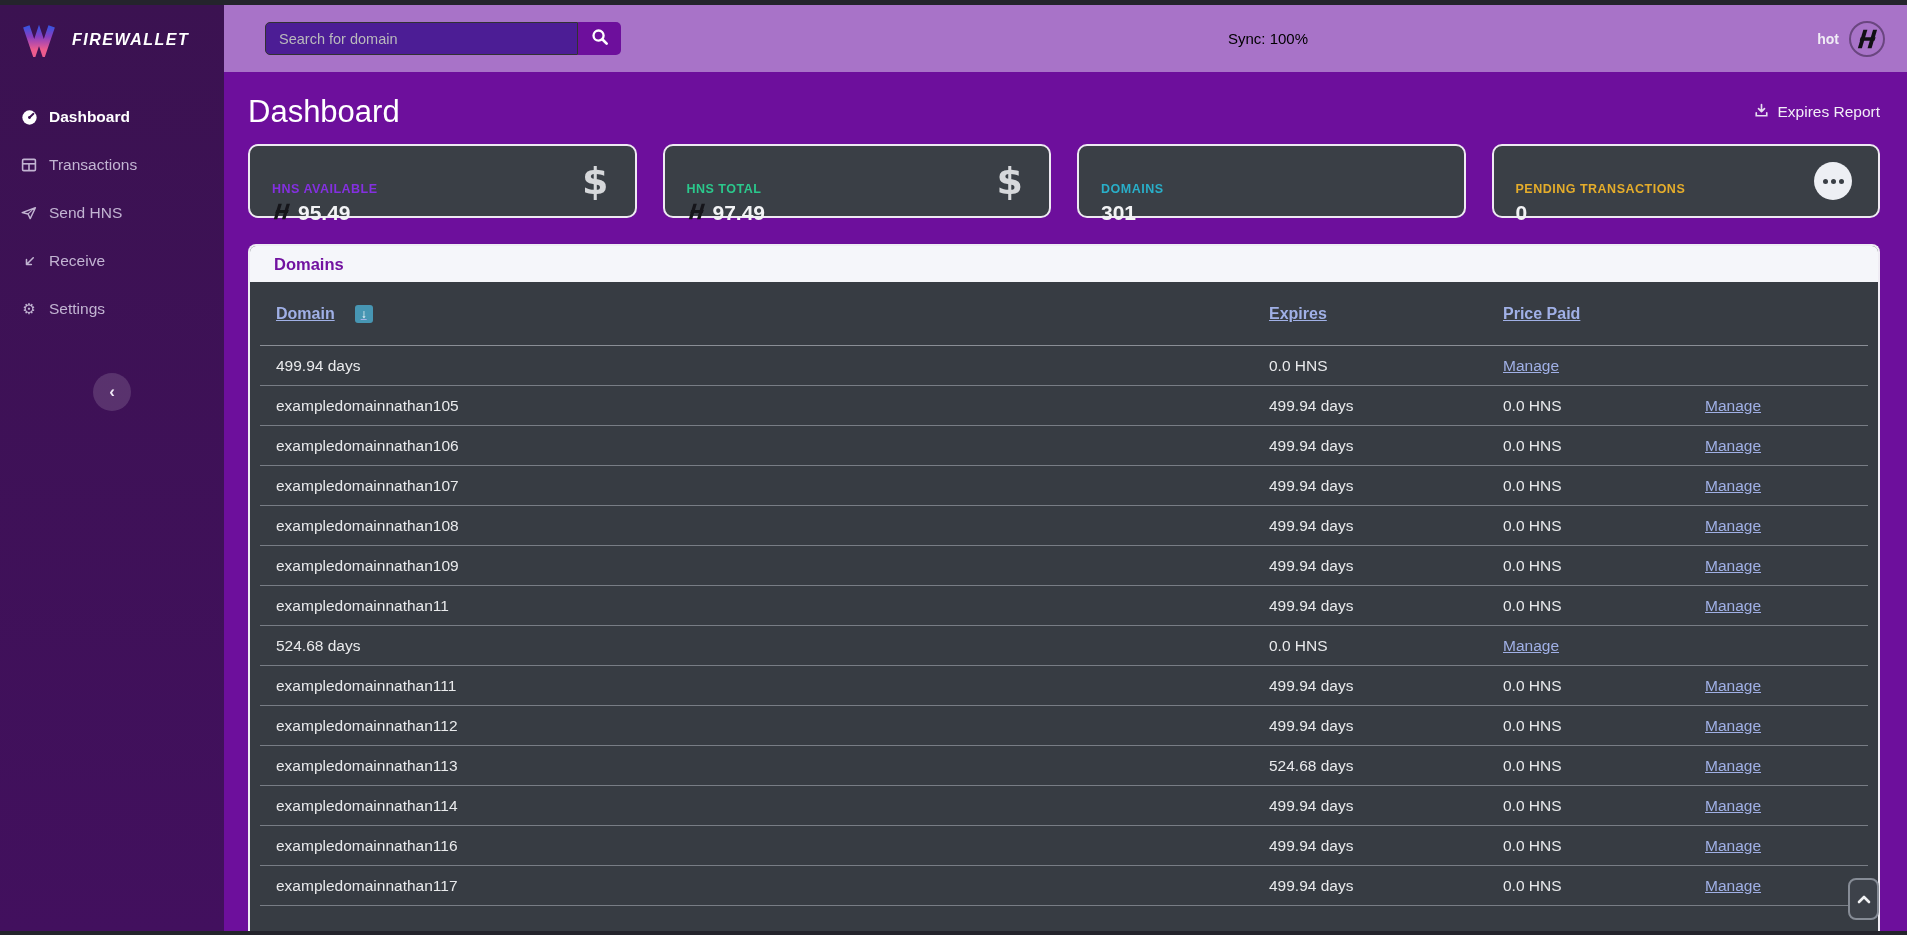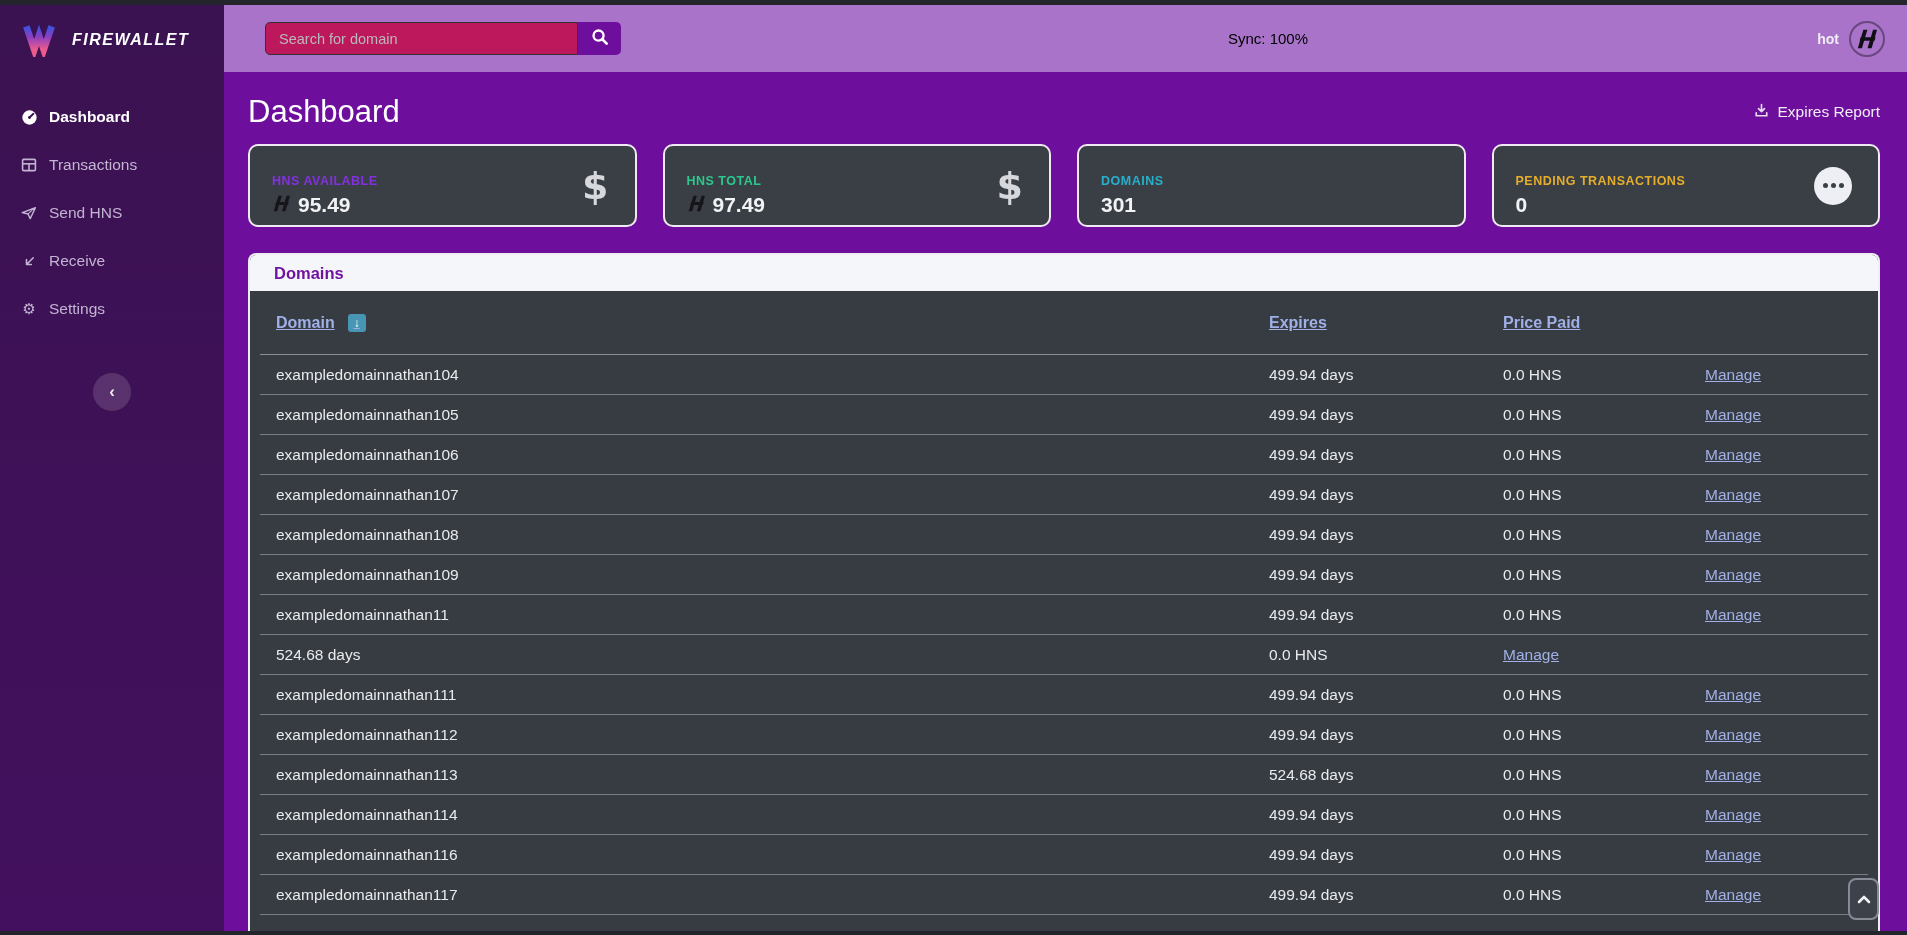--- a/index.html
+++ b/index.html
@@ -21,62 +21,62 @@
   .nav-item.active { color:#ffffff; font-weight:bold; }
   .nav-icon { width:18px; display:inline-flex; justify-content:center; align-items:center; font-size:15px; }
   .collapse-btn { width:38px; height:38px; border-radius:50%; background:rgba(255,255,255,0.14);
                   border:none; color:#efe9f5; font-size:17px; font-weight:bold; cursor:pointer;
                   display:flex; align-items:center; justify-content:center; margin:40px auto 0 auto; }
 
   
   .topbar { position:absolute; left:224px; right:0; top:5px; height:67px; background:#a873c8;
             display:flex; align-items:center; z-index:5; }
   .searchbox { display:flex; margin-left:41px; height:33px; }
-  .search-input { width:313px; height:33px; background:#be185d; border:1px solid #313133;
+  .search-input { width:313px; height:33px; background:#4c1d95; border:1px solid #313133;
                   border-radius:5px 0 0 5px; color:#d6d6d9; font-size:14.5px; padding:0 13px; outline:none; }
   .search-input::placeholder { color:#b9b9bc; }
   .search-btn { width:43px; height:33px; background:#6d0f9c; border:none; border-radius:0 5px 5px 0;
                 cursor:pointer; display:flex; align-items:center; justify-content:center; }
   .sync { position:absolute; left:1004px; color:#000000; font-size:15px; }
   .top-right { position:absolute; right:22px; display:flex; align-items:center; gap:10px; }
   .hot-label { color:#f0ecf5; font-size:14px;font-weight:bold; }
   .hns-badge { width:36px; height:36px; border-radius:50%; border:2px solid rgba(30,15,40,0.45);
                display:flex; align-items:center; justify-content:center; cursor:pointer; }
 
   
   .main { position:absolute; left:224px; right:0; top:72px; bottom:4px; background:#6d0f9c;
           overflow:hidden; padding:0 27px 0 24px; }
   .page-head { display:flex; align-items:center; justify-content:space-between; margin-top:22px; }
   .page-title { color:#ffffff; font-size:31px; font-weight:500; }
   .report-btn { display:flex; align-items:center; gap:8px; background:none; border:none; cursor:pointer;
                 color:#f2edf7; font-size:15.5px; }
 
   
   .cards { display:flex; gap:26px; margin-top:14px; }
-  .card { position:relative; flex:1; height:83px; background:#3a3f46; border:2px solid #eee9f2;
-          border-radius:10px; padding:28px 22px 0 22px; }
+  .card { position:relative; flex:1; height:74px; background:#3a3f46; border:2px solid #eee9f2;
+          border-radius:10px; padding:36px 22px 0 22px; }
   .card-label { font-size:12.5px; font-weight:bold; letter-spacing:0.5px; }
   .card-value-row { display:flex; align-items:center; gap:7px; margin-top:5px; }
   .card-value { color:#f2f3f5; font-size:21px; font-weight:bold; }
   .card-right { position:absolute; right:26px; top:50%; transform:translateY(-50%); }
   .dollar-glyph { color:#d6d8db; font-size:38px; font-weight:800; font-family:"DejaVu Sans", sans-serif; }
   .dots-circle { width:38px; height:38px; border-radius:50%; background:#edeff4; display:flex;
                  align-items:center; justify-content:center; gap:3px; cursor:pointer; }
   .dots-circle i { width:5px; height:5px; border-radius:50%; background:#3a3f46; }
 
   
   .panel { margin-top:26px; height:690px; border:2px solid #efecf4; border-bottom:none;
            border-radius:8px 8px 0 0; overflow:hidden; background:#373c43; }
   .panel-header { background:#f5f6fa; height:36px; display:flex; align-items:center; padding:0 24px; }
   .panel-title { color:#7212a0; font-size:16.5px; font-weight:bold; }
   .t-row { display:grid; grid-template-columns:1fr 234px 202px 147px; align-items:center;
            height:40px; margin:0 10px; padding:0 16px; border-bottom:1px solid #787d85; }
   .t-head { height:64px; border-bottom:1px solid #8a8e96; }
   .th { color:#a0b0e6; font-size:16px; font-weight:bold; text-decoration:underline; cursor:pointer; }
-  .th-domain { display:flex; align-items:center; gap:13px; }
+  .th-domain { display:flex; align-items:center; gap:20px; }
   .sort-sq { width:18px; height:18px; background:#4796b3; border-radius:3px; color:#ffffff;
              font-size:12px; font-weight:bold; display:inline-flex; align-items:center;
              justify-content:center; text-decoration:none; }
   .td { color:#e9eaec; font-size:15.5px; }
   .manage-link { color:#a0b0e6; font-size:15.5px; text-decoration:underline; cursor:pointer; }
 
   .scroll-top { position:absolute; right:28px; top:878px; width:31px; height:42px; background:#3d424a;
                 border:2px solid #868c96; border-radius:8px; cursor:pointer; z-index:60;
                 display:flex; align-items:center; justify-content:center; }
 </style>
@@ -243,21 +243,20 @@
         <span class="th th-domain">
           <span>Domain</span>
             <span class="sort-sq">↓</span>
         </span>
         <span class="th">Expires</span>
         <span class="th">Price Paid</span>
         <span></span>
       </div>
       <div>
   <div class="t-row">
-    <span class="td">exampledomainnathan104</span>
     <span class="td">499.94 days</span>
     <span class="td">0.0 HNS</span>
     <span class="manage-link">Manage</span>
   </div>
 
   <div class="t-row">
     <span class="td">exampledomainnathan105</span>
     <span class="td">499.94 days</span>
     <span class="td">0.0 HNS</span>
     <span class="manage-link">Manage</span>

